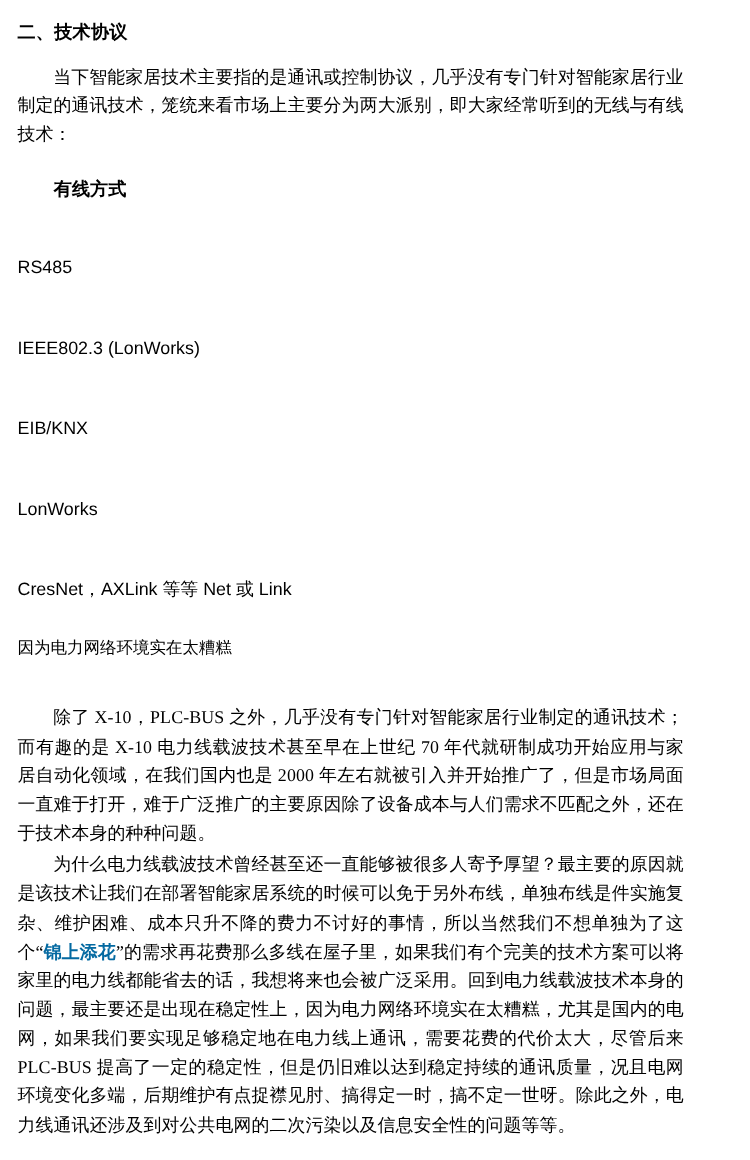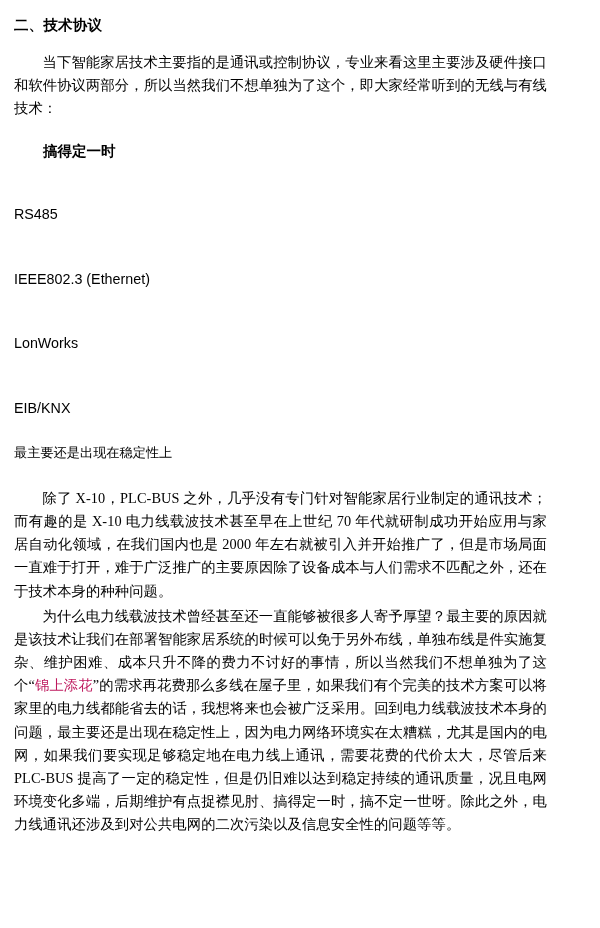--- a/index.html
+++ b/index.html
@@ -49,53 +49,55 @@
   .tech-item {
     font-size: 14.3px;
     line-height: 1.5;
     margin: 22px 0 0 0;
   }
   .tech-item.small {
     font-size: 13.2px;
     margin-top: 24px;
   }
   .body-block {
-    margin-top: 24px;
+    margin-top: 36px;
   }
   .body-block .para {
     margin-top: 0;
   }
   .body-block .para + .para {
     margin-top: 2px;
   }
   a.link {
-    color: #be185d;
+    color: #0369a1;
     text-decoration: none;
+    font-weight: bold;
   }
   .latin {
     font-family: "Liberation Sans", sans-serif;
     margin-top: 43px;
   }
 </style>
 </head>
 <body>
 
 <div class="page">
 
   <h2 class="section-title">二、技术协议</h2>
 
-  <p class="para indent">当下智能家居技术主要指的是通讯或控制协议，专业来看这里主要涉及硬件接口和软件协议两部分，所以当然我们不想单独为了这个，即大家经常听到的无线与有线技术：</p>
+  <p class="para indent">当下智能家居技术主要指的是通讯或控制协议，几乎没有专门针对智能家居行业制定的通讯技术，笼统来看市场上主要分为两大派别，即大家经常听到的无线与有线技术：</p>
 
-  <h3 class="sub-title">搞得定一时</h3>
+  <h3 class="sub-title">有线方式</h3>
 
   <p class="tech-item latin">RS485</p>
-  <p class="tech-item latin">IEEE802.3 (Ethernet)</p>
+  <p class="tech-item latin">IEEE802.3 (LonWorks)</p>
+  <p class="tech-item latin">EIB/KNX</p>
   <p class="tech-item latin">LonWorks</p>
-  <p class="tech-item latin">EIB/KNX</p>
+  <p class="tech-item latin">CresNet，AXLink 等等 Net 或 Link</p>
 
-  <p class="tech-item small">最主要还是出现在稳定性上</p>
+  <p class="tech-item small">因为电力网络环境实在太糟糕</p>
 
   <div class="body-block">
     <p class="para indent">除了 X-10，PLC-BUS 之外，几乎没有专门针对智能家居行业制定的通讯技术；而有趣的是 X-10 电力线载波技术甚至早在上世纪 70 年代就研制成功开始应用与家居自动化领域，在我们国内也是 2000 年左右就被引入并开始推广了，但是市场局面一直难于打开，难于广泛推广的主要原因除了设备成本与人们需求不匹配之外，还在于技术本身的种种问题。</p>
     <p class="para indent"><span>为什么电力线载波技术曾经甚至还一直能够被很多人寄予厚望？最主要的原因就是该技术让我们在部署智能家居系统的时候可以免于另外布线，单独布线是件实施复杂、维护困难、成本只升不降的费力不讨好的事情，所以当然我们不想单独为了这个“</span><a href="#" class="link">锦上添花</a><span>”的需求再花费那么多线在屋子里，如果我们有个完美的技术方案可以将家里的电力线都能省去的话，我想将来也会被广泛采用。回到电力线载波技术本身的问题，最主要还是出现在稳定性上，因为电力网络环境实在太糟糕，尤其是国内的电网，如果我们要实现足够稳定地在电力线上通讯，需要花费的代价太大，尽管后来 PLC-BUS 提高了一定的稳定性，但是仍旧难以达到稳定持续的通讯质量，况且电网环境变化多端，后期维护有点捉襟见肘、搞得定一时，搞不定一世呀。除此之外，电力线通讯还涉及到对公共电网的二次污染以及信息安全性的问题等等。</span></p>
   </div>
 
 </div>
 
 </body></html>

